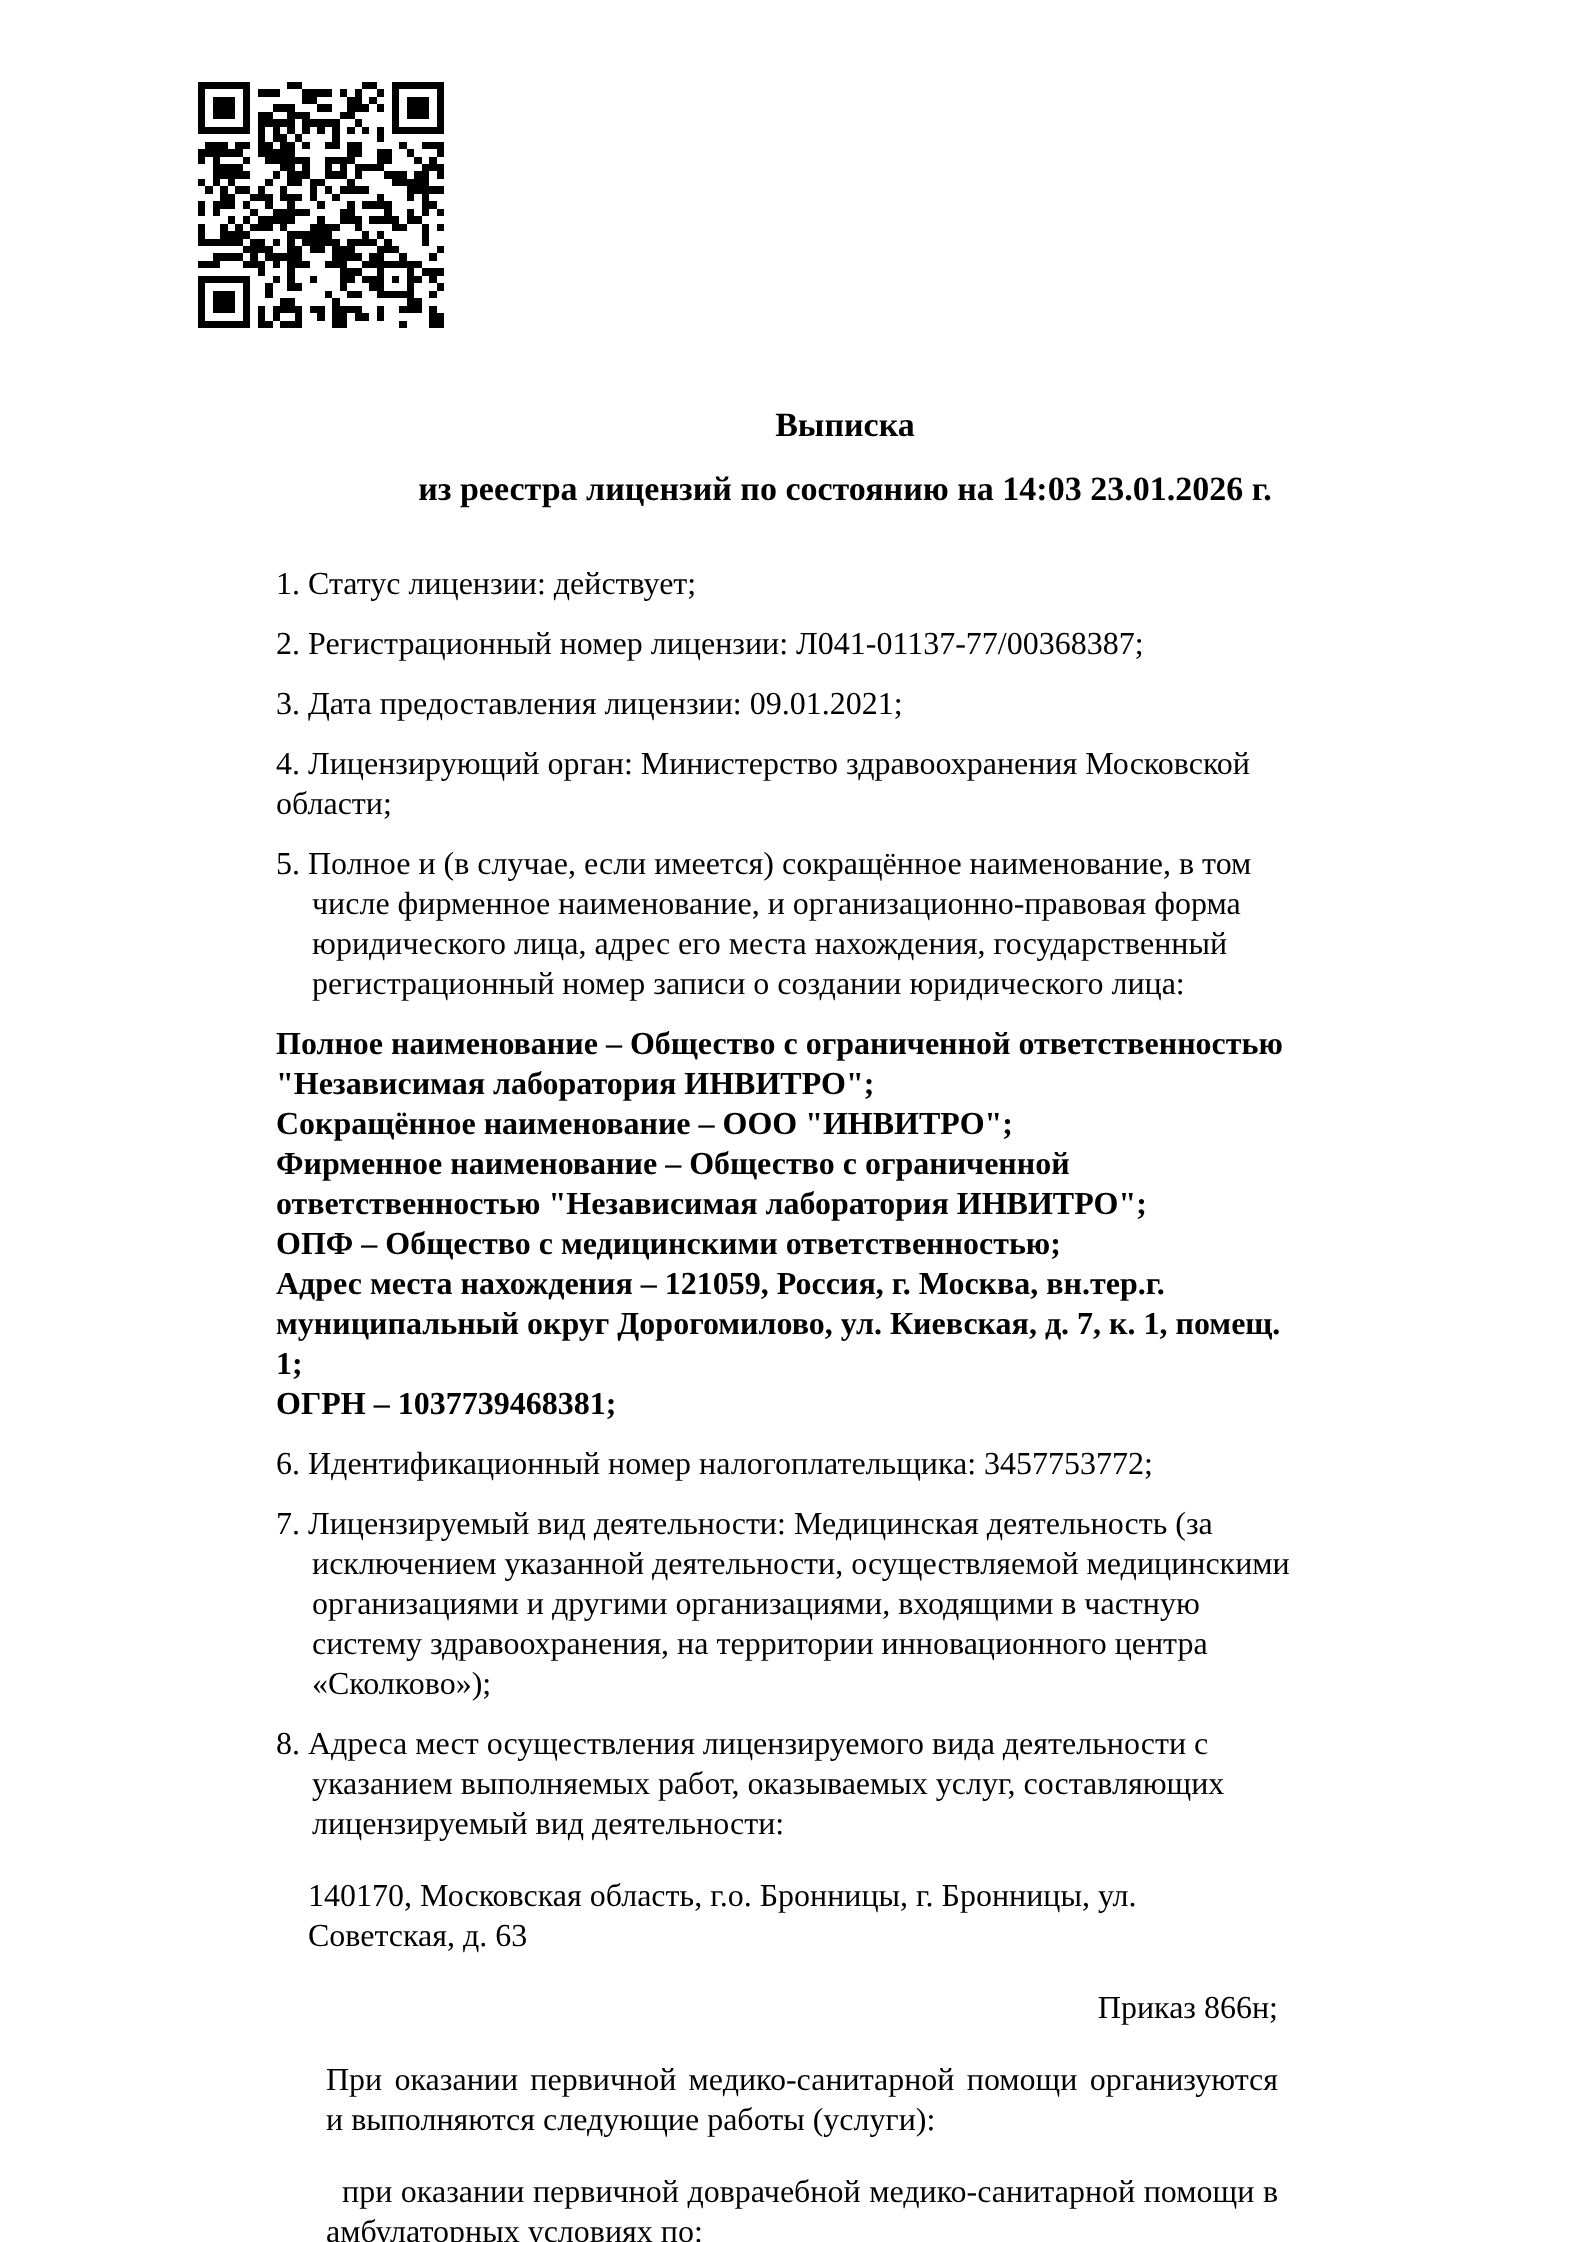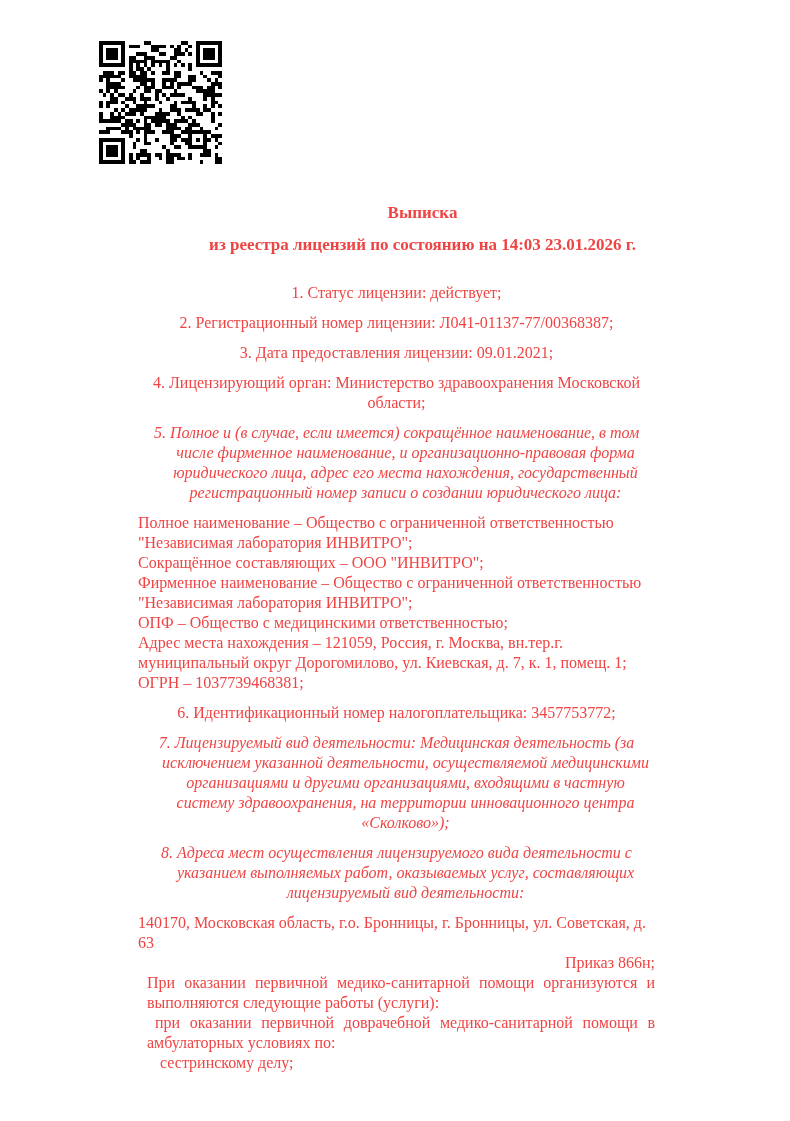--- a/index.html
+++ b/index.html
@@ -1,21 +1,21 @@
 <!DOCTYPE html>
 <html lang="ru"><head>
 <meta charset="utf-8">
 <style>
   html, body { margin: 0; padding: 0; background: #ffffff; }
   .page {
     position: relative;
     width: 754px;
     height: 1121px;
     background: #ffffff;
-    color: #ef4444;
+    color: #000000;
     font-family: "Liberation Serif", serif;
     overflow: hidden;
   }
   .qr {
     position: absolute;
     left: 99px;
     top: 41px;
     width: 123px;
     height: 123px;
   }
@@ -31,25 +31,25 @@
   .doc-header {
     text-align: center;
     padding-left: 52px;
     font-weight: bold;
     font-size: 17px;
     line-height: 21px;
     margin-bottom: 28px;
   }
   .doc-title { margin-bottom: 11px; white-space: nowrap; }
   .doc-subtitle { white-space: nowrap; }
-  p.item { margin: 0 0 10px 0; text-align: center; }
-  .hang { padding-left: 18px; text-indent: -18px; font-style: italic; }
-  .org-block { margin: 0 0 10px 0; }
+  p.item { margin: 0 0 10px 0; }
+  .hang { padding-left: 18px; text-indent: -18px; }
+  .org-block { margin: 0 0 10px 0; font-weight: bold; }
   .org-block > div { margin: 0; }
-  .addr-block > div { margin: 0; }
+  .addr-block > div { margin: 16px; }
   .ind1 { padding-left: 9px; text-align: right; }
   .ind2 { padding-left: 22px; }
   .hang-sub { padding-left: 9px; text-indent: 8px; }
   .just { text-align: justify; }
 </style>
 </head>
 <body>
 
 <div class="page">
 
@@ -590,21 +590,21 @@
     </div>
 
     <p class="item">1. Статус лицензии: действует;</p>
     <p class="item">2. Регистрационный номер лицензии: Л041-01137-77/00368387;</p>
     <p class="item">3. Дата предоставления лицензии: 09.01.2021;</p>
     <p class="item">4. Лицензирующий орган: Министерство здравоохранения Московской области;</p>
     <p class="item hang">5. Полное и (в случае, если имеется) сокращённое наименование, в том числе фирменное наименование, и организационно-правовая форма юридического лица, адрес его места нахождения, государственный регистрационный номер записи о создании юридического лица:</p>
 
     <div class="org-block">
       <div>Полное наименование – Общество с ограниченной ответственностью "Независимая лаборатория ИНВИТРО";</div>
-      <div>Сокращённое составляющих – ООО "ИНВИТРО";</div>
+      <div>Сокращённое наименование – ООО "ИНВИТРО";</div>
       <div>Фирменное наименование – Общество с ограниченной ответственностью "Независимая лаборатория ИНВИТРО";</div>
       <div>ОПФ – Общество с медицинскими ответственностью;</div>
       <div>Адрес места нахождения – 121059, Россия, г. Москва, вн.тер.г. муниципальный округ Дорогомилово, ул. Киевская, д. 7, к. 1, помещ. 1;</div>
       <div>ОГРН – 1037739468381;</div>
     </div>
 
     <p class="item">6. Идентификационный номер налогоплательщика: 3457753772;</p>
     <p class="item hang">7. Лицензируемый вид деятельности: Медицинская деятельность (за исключением указанной деятельности, осуществляемой медицинскими организациями и другими организациями, входящими в частную систему здравоохранения, на территории инновационного центра «Сколково»);</p>
     <p class="item hang">8. Адреса мест осуществления лицензируемого вида деятельности с указанием выполняемых работ, оказываемых услуг, составляющих лицензируемый вид деятельности:</p>
 

